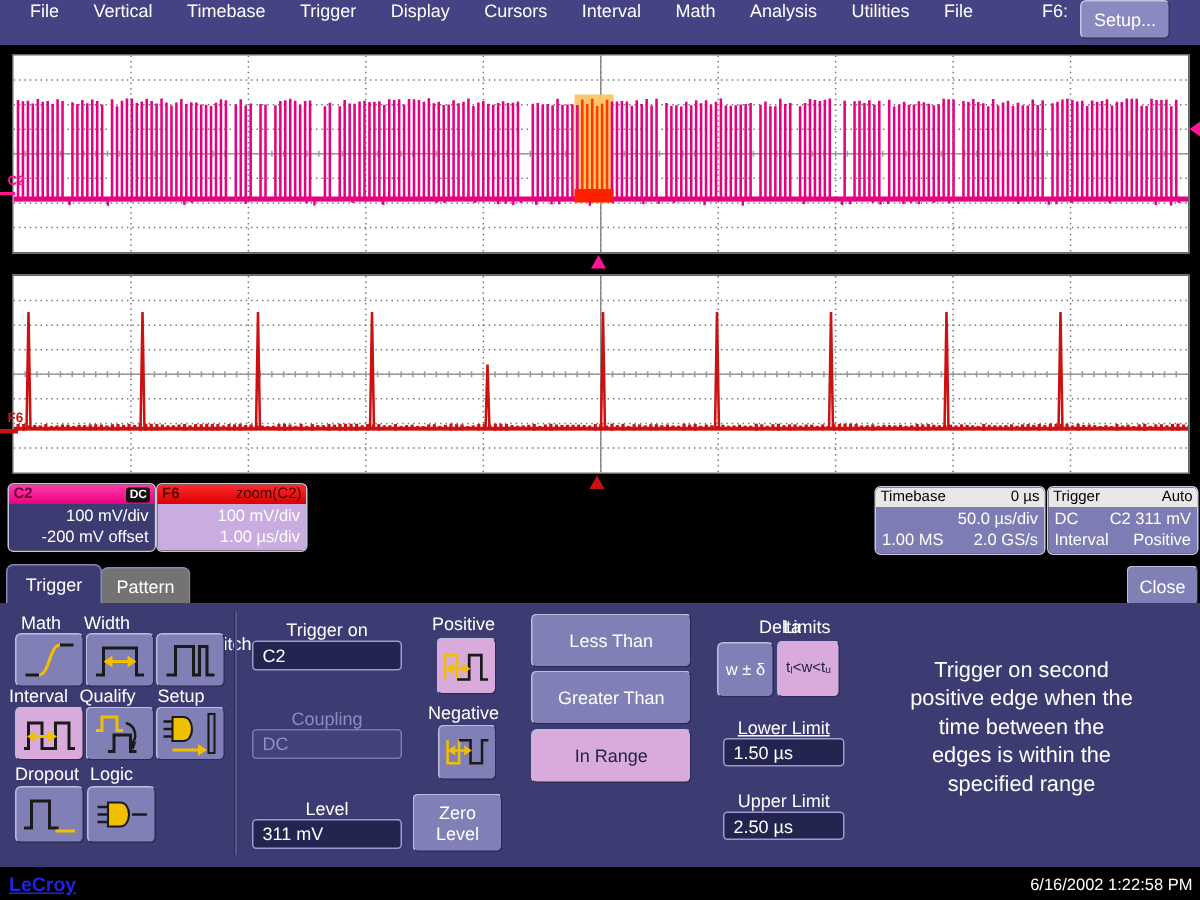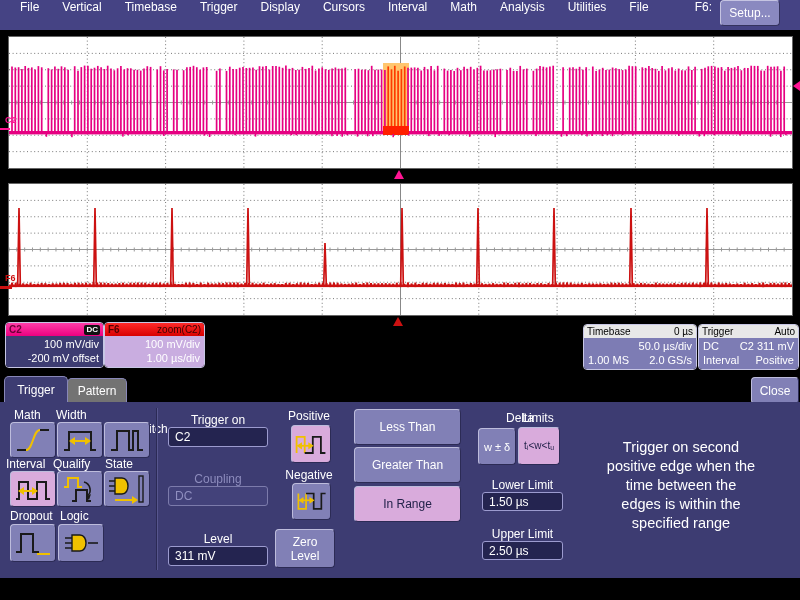--- a/index.html
+++ b/index.html
@@ -898,21 +898,21 @@
       </svg>
     </div>
     <div class="btn" style="left:104px;top:20px;width:44px;height:34px;">
       <svg class="icon-svg" width="40" height="30" viewBox="0 0 40 30" fill="none">
         <path d="M4 25 H10 V6 H22 V25 H26 V6 H31 V25 H36" stroke="#1a1a1a" stroke-width="2"></path>
       </svg>
     </div>
 
     <span class="lbl" style="left:6px;top:55px;">Interval</span>
     <span class="lbl" style="left:53px;top:55px;">Qualify</span>
-    <span class="lbl" style="left:105px;top:55px;">State</span>
+    <span class="lbl" style="left:105px;top:55px;">Setup</span>
 
     <div class="btn sel" style="left:10px;top:69px;width:44px;height:34px;">
       <svg class="icon-svg" width="40" height="30" viewBox="0 0 40 30" fill="none">
         <path d="M3 25 H6 V8 H15 V25 H24 V8 H33 V25 H37" stroke="#1a1a1a" stroke-width="2"></path>
         <line x1="8" y1="17" x2="22" y2="17" stroke="#f0c000" stroke-width="2"></line>
         <polygon points="5,17 11,13 11,21" fill="#f0c000"></polygon>
         <polygon points="25,17 19,13 19,21" fill="#f0c000"></polygon>
       </svg>
     </div>
     <div class="btn" style="left:57px;top:69px;width:44px;height:34px;">
@@ -989,26 +989,30 @@
 
   <div class="btn" style="left:354px;top:409px;width:105px;height:34px;">Less Than</div>
   <div class="btn" style="left:354px;top:447px;width:105px;height:34px;">Greater Than</div>
   <div class="btn sel" style="left:354px;top:486px;width:105px;height:34px;">In Range</div>
 
   <span class="lbl" style="left:500px;top:411px;width:40px;">Delta</span>
   <div class="btn" style="left:478px;top:428px;width:36px;height:35px;font-size:11px;">w ± δ</div>
   <span class="lbl" style="left:517px;top:411px;width:42px;">Limits</span>
   <div class="btn sel" style="left:518px;top:427px;width:40px;height:36px;font-size:10px;">tₗ&lt;w&lt;tᵤ</div>
 
-  <span class="lbl" style="left:482px;top:478px;width:81px;">Lower Limit</span>
+  <span class="lbl" style="left:482px;top:478px;width:81px;text-decoration:underline;">Lower Limit</span>
   <div class="fld" style="left:482px;top:492px;width:81px;height:19px;">1.50 µs</div>
 
   <span class="lbl" style="left:482px;top:527px;width:81px;">Upper Limit</span>
   <div class="fld" style="left:482px;top:541px;width:81px;height:19px;">2.50 µs</div>
 
   <div class="desc-text">Trigger on second
 positive edge when the
 time between the
 edges is within the
 specified range</div>
 
+  <div class="footer">
+    <span class="logo">LeCroy</span>
+    <span class="tstamp">6/16/2002 1:22:58 PM</span>
+  </div>
 
 </div>
 
 </body></html>

